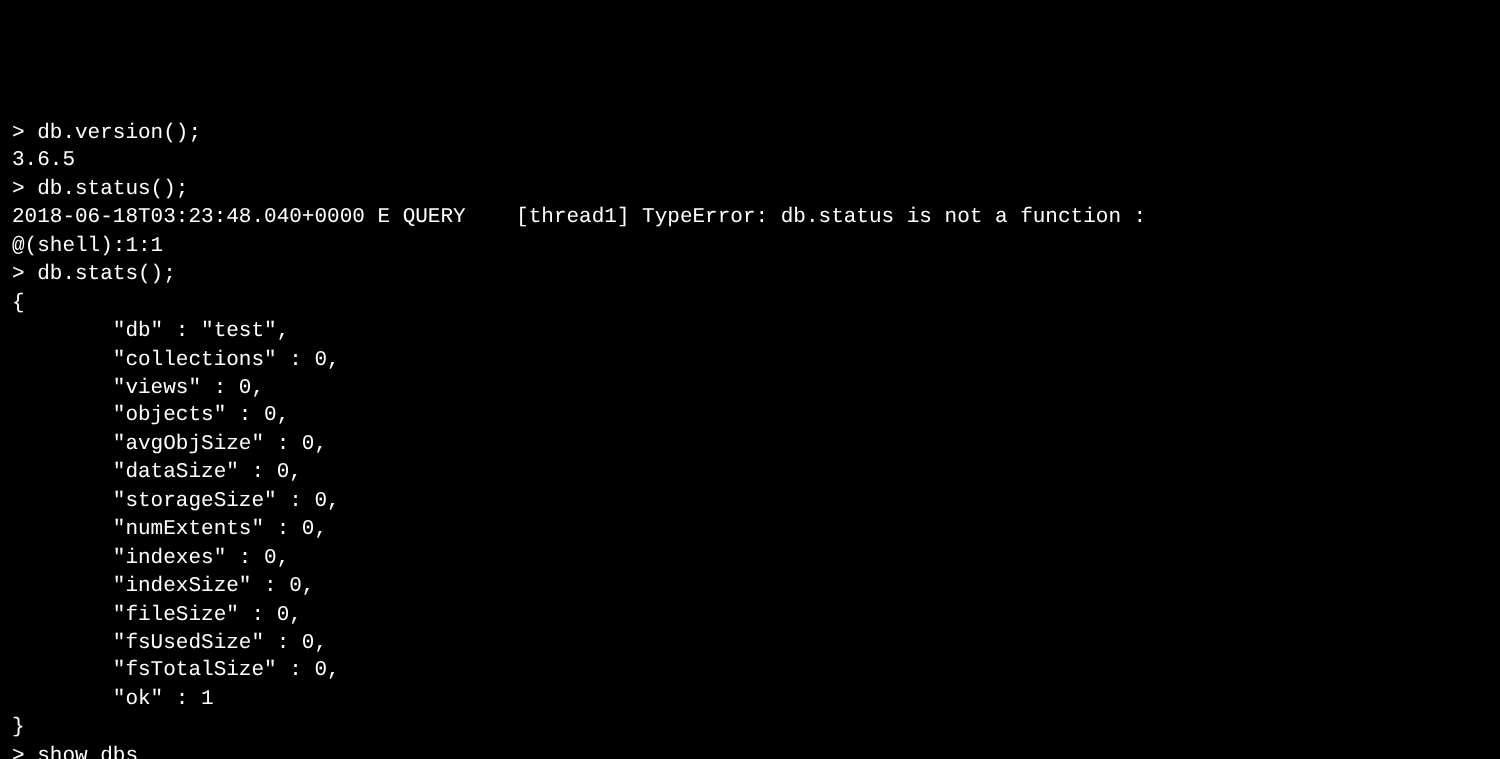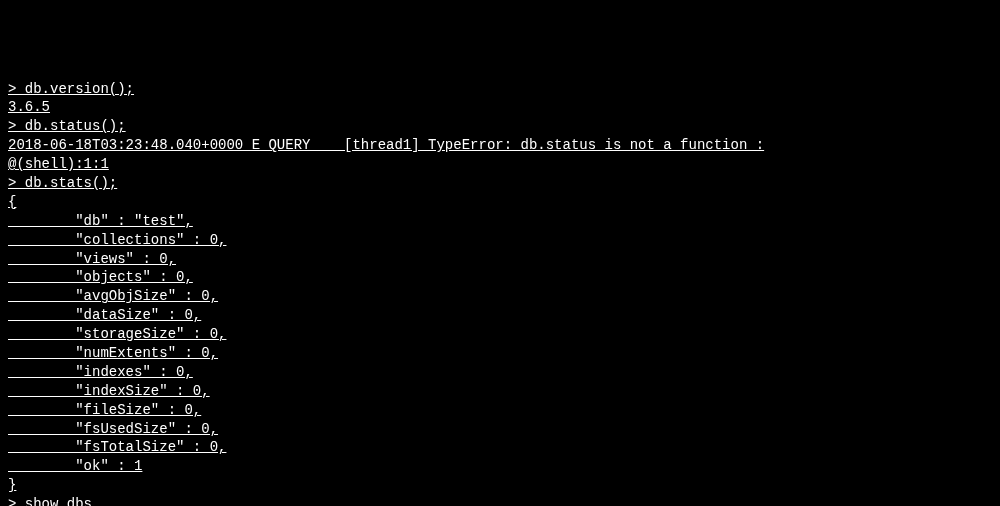--- a/index.html
+++ b/index.html
@@ -14,21 +14,20 @@
       font-size: 14px;
       line-height: 1.35;
       padding: 4px 8px;
       width: 1000px;
       height: 506px;
       overflow: hidden;
       white-space: pre;
     }
     .terminal-line {
       display: block;
-      text-decoration: underline;
     }
   </style>
 </head>
 <body>
 
 
 
 <div id="terminal-container"><span class="terminal-line">&gt; db.version();</span><span class="terminal-line">3.6.5</span><span class="terminal-line">&gt; db.status();</span><span class="terminal-line">2018-06-18T03:23:48.040+0000 E QUERY    [thread1] TypeError: db.status is not a function :</span><span class="terminal-line">@(shell):1:1</span><span class="terminal-line">&gt; db.stats();</span><span class="terminal-line">{</span><span class="terminal-line">        "db" : "test",</span><span class="terminal-line">        "collections" : 0,</span><span class="terminal-line">        "views" : 0,</span><span class="terminal-line">        "objects" : 0,</span><span class="terminal-line">        "avgObjSize" : 0,</span><span class="terminal-line">        "dataSize" : 0,</span><span class="terminal-line">        "storageSize" : 0,</span><span class="terminal-line">        "numExtents" : 0,</span><span class="terminal-line">        "indexes" : 0,</span><span class="terminal-line">        "indexSize" : 0,</span><span class="terminal-line">        "fileSize" : 0,</span><span class="terminal-line">        "fsUsedSize" : 0,</span><span class="terminal-line">        "fsTotalSize" : 0,</span><span class="terminal-line">        "ok" : 1</span><span class="terminal-line">}</span><span class="terminal-line">&gt; show dbs</span></div>
 
 

